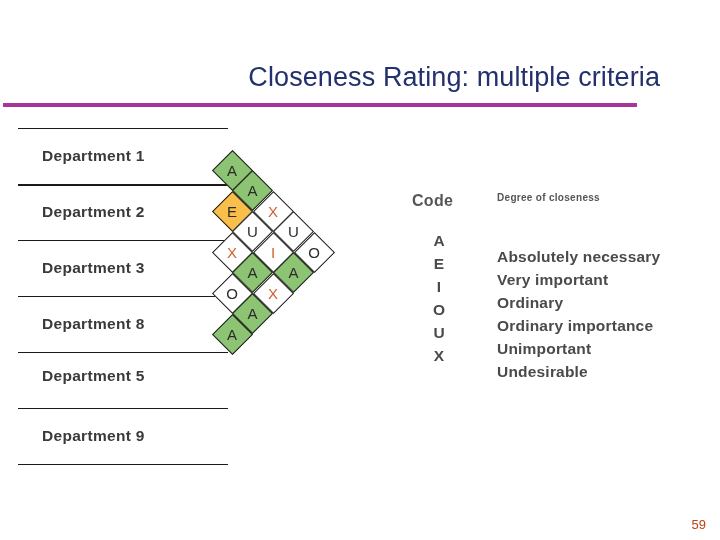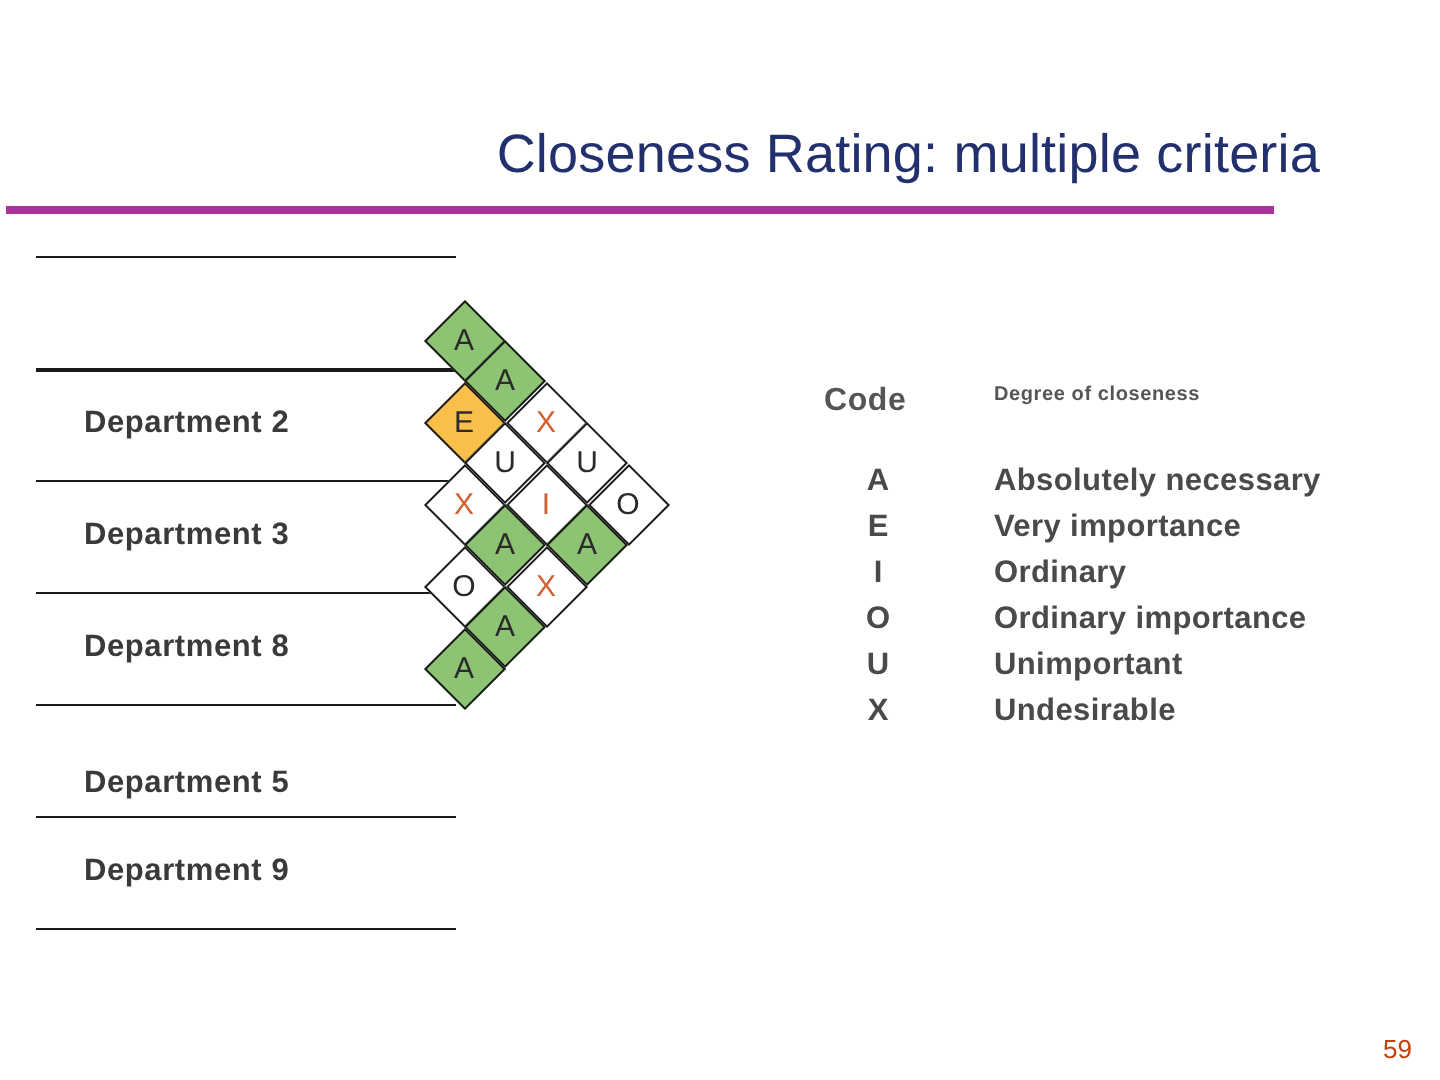--- a/index.html
+++ b/index.html
@@ -68,50 +68,53 @@
     position:absolute;left:85px;top:0;
     font-size:10px;font-weight:bold;color:#555555;letter-spacing:0.3px;
     white-space:nowrap;
   }
   .legend-row{position:relative;height:23px;}
   .legend-code{
     position:absolute;left:16px;top:0;width:22px;text-align:center;
     font-size:15.5px;font-weight:bold;color:#4a4a4a;
   }
   .legend-degree{
-    position:absolute;left:85px;top:0;
+    position:absolute;left:85px;top:16px;
     font-size:15.5px;font-weight:bold;color:#4a4a4a;
     white-space:nowrap;letter-spacing:0.2px;
   }
 
   
   #page-number{
     position:absolute;right:14px;bottom:8px;
     font-size:13px;color:#c2410c;
   }
 </style>
 </head>
 <body>
 
 <div id="slide">
 
   <div id="title">Closeness Rating: multiple criteria</div>
   <div id="title-rule"></div>
 
   <div id="dept-block">
+      <div class="dept-row" style="top: 0px;">
+        <span class="dept-label">Department 1</span>
+      </div>
       <div class="dept-row" style="top: 56px;">
         <span class="dept-label">Department 2</span>
       </div>
       <div class="dept-row" style="top: 112px;">
         <span class="dept-label">Department 3</span>
       </div>
       <div class="dept-row" style="top: 168px;">
         <span class="dept-label">Department 8</span>
       </div>
-      <div class="dept-row" style="top: 236px;">
+      <div class="dept-row" style="top: 220px;">
         <span class="dept-label">Department 5</span>
       </div>
       <div class="dept-row" style="top: 280px;">
         <span class="dept-label">Department 9</span>
       </div>
       <div class="dept-line" style="top: 0px; width: 210px;"></div>
       <div class="dept-line thick" style="top: 56px; width: 210px;"></div>
       <div class="dept-line" style="top: 112px; width: 210px;"></div>
       <div class="dept-line" style="top: 168px; width: 210px;"></div>
       <div class="dept-line" style="top: 224px; width: 210px;"></div>
@@ -157,21 +160,21 @@
       <span class="legend-head-code">Code</span>
       <span class="legend-head-degree">Degree of closeness</span>
     </div>
     <div id="legend-rows">
         <div class="legend-row">
           <span class="legend-code">A</span>
           <span class="legend-degree">Absolutely necessary</span>
         </div>
         <div class="legend-row">
           <span class="legend-code">E</span>
-          <span class="legend-degree">Very importance</span>
+          <span class="legend-degree">Very important</span>
         </div>
         <div class="legend-row">
           <span class="legend-code">I</span>
           <span class="legend-degree">Ordinary</span>
         </div>
         <div class="legend-row">
           <span class="legend-code">O</span>
           <span class="legend-degree">Ordinary importance</span>
         </div>
         <div class="legend-row">

